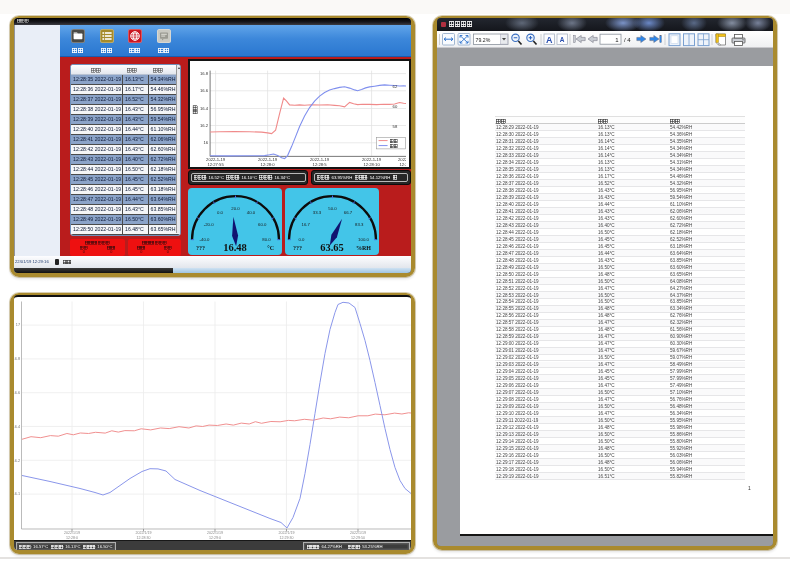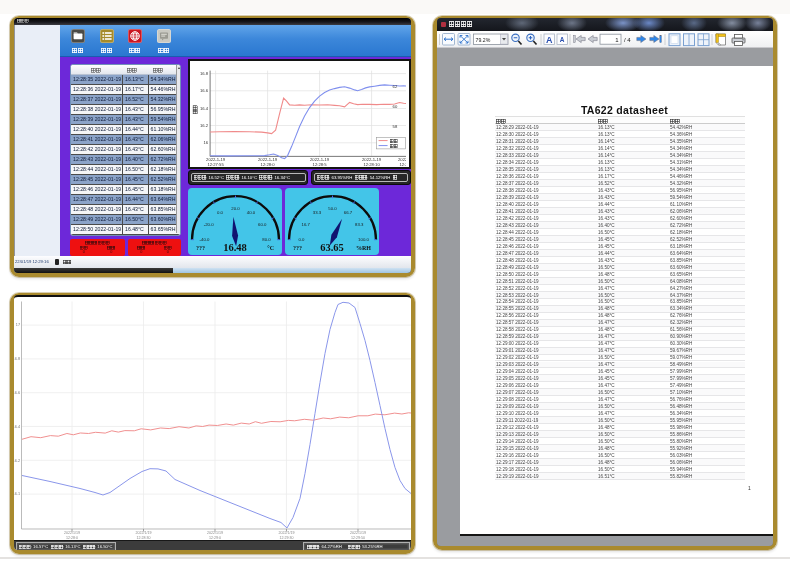--- a/index.html
+++ b/index.html
@@ -52,21 +52,21 @@
 <div class="ab" style="left:97.0px;top:4px;width:14px;height:14px;background:#c9c9c2;border-radius:2.5px;box-shadow:inset 0 0 0 0.8px rgba(255,255,255,.35)"><svg width="14" height="14" viewBox="0 0 14 14">
             <g fill="#9a9a92">
               <rect x="3" y="3.4" width="8" height="6.4" rx="0.8"></rect>
               <path d="M5 9.8 L5 11.4 L7 9.8 Z"></path>
             </g>
             <rect x="4.2" y="4.8" width="5.6" height="0.9" fill="#e8e8e2"></rect>
             <rect x="4.2" y="6.6" width="4" height="0.9" fill="#e8e8e2"></rect>
           </svg></div>
 <div class="ab" style="left:97.0px;top:22.5px;width:14px;height:8px;color:#fff;font-size:6px;text-align:center"><i class="z"></i><i class="z"></i></div>
 </div>
-<div class="ab" style="left:46px;top:39px;width:351px;height:199px;background:#6d28d9">
+<div class="ab" style="left:46px;top:39px;width:351px;height:199px;background:#b91c1c">
 <div class="ab" style="left:10px;top:6.5px;width:111px;height:172px;border:1.8px solid #7191ba;border-radius:3px;background:#fff;overflow:hidden">
 <div class="ab" style="left:0;top:0;width:107.5px;height:10.5px;background:linear-gradient(180deg,#fdfdfe,#e3e7ee);border-bottom:1px solid #b8c2d2;color:#5a5a5a;font-size:5px;line-height:10.5px">
             <span class="ab" style="left:20px"><i class="z"></i><i class="z"></i></span>
             <span class="ab" style="left:56px"><i class="z"></i><i class="z"></i></span>
             <span class="ab" style="left:82px"><i class="z"></i><i class="z"></i></span>
           </div>
 <div class="ab" style="left:0;top:10.5px;width:107.5px;height:10px;background:#8ba3c8;border-bottom:1px solid #4a4a4a;color:#101c38;font-size:5.2px;line-height:9.5px;white-space:nowrap">
             <span class="ab" style="left:2px">12:28:35 2022-01-19</span>
             <span class="ab" style="left:51px;border-left:1px solid #4a4a4a;padding-left:2px;height:10px">16.13°C</span>
             <span class="ab" style="left:76.5px;border-left:1px solid #4a4a4a;padding-left:2px;height:10px">54.34%RH</span>
@@ -378,21 +378,20 @@
           <rect x="279" y="3" width="2.4" height="8.5" fill="#f2c21a" stroke="#a88410" stroke-width="0.5"></rect>
           <path d="M281.5 11.5 l0 2.5 l2.5 0 z" fill="#d8d8d8" stroke="#888" stroke-width="0.5"></path>
           <rect x="295" y="7" width="13" height="5" rx="0.8" fill="#cdd0d6" stroke="#555" stroke-width="0.8"></rect>
           <rect x="297.5" y="3.5" width="8" height="3.5" fill="#fff" stroke="#555" stroke-width="0.8"></rect>
           <rect x="297.5" y="10.5" width="8" height="4" fill="#fff" stroke="#555" stroke-width="0.8"></rect>
           <circle cx="306" cy="8.8" r="0.7" fill="#666"></circle>
         </svg>
 </div>
 <div class="ab" style="left:0;top:30px;width:336px;height:497.5px;background:#9a9ca0">
 <div class="ab" style="left:23px;top:17.5px;width:313px;height:470px;background:#fff;border-bottom:2.6px solid #151515;overflow:hidden">
-<div class="ab" style="left:8px;top:38px;width:313px;text-align:center;font-size:10.5px;font-weight:700;letter-spacing:0.3px;color:#111">TA622 datasheet</div>
 <div class="ab" style="left:35px;top:50.5px;width:250px;height:8px;font-size:5px;color:#333;border-top:0.8px solid #e0e0e0;border-bottom:0.8px solid #ccc;background:#fdfdfd">
             <span class="ab" style="left:1px;top:1px"><i class="z"></i><i class="z"></i></span>
             <span class="ab" style="left:103px;top:1px"><i class="z"></i><i class="z"></i></span>
             <span class="ab" style="left:175px;top:1px"><i class="z"></i><i class="z"></i></span>
           </div>
 <div class="ab" style="left:35px;top:58.7px;width:250px;height:356.0px">
             <div class="ab" style="left:0;top:0.00px;width:250px;height:6.98px;background:#fafafb;border-bottom:0.7px solid #e6e6e8;font-size:4.6px;color:#474747;white-space:nowrap">
               <span class="ab" style="left:1px;top:0.8px">12:28:29 2022-01-19</span>
               <span class="ab" style="left:103px;top:0.8px">16.13°C</span>
               <span class="ab" style="left:175px;top:0.8px">54.42%RH</span>

